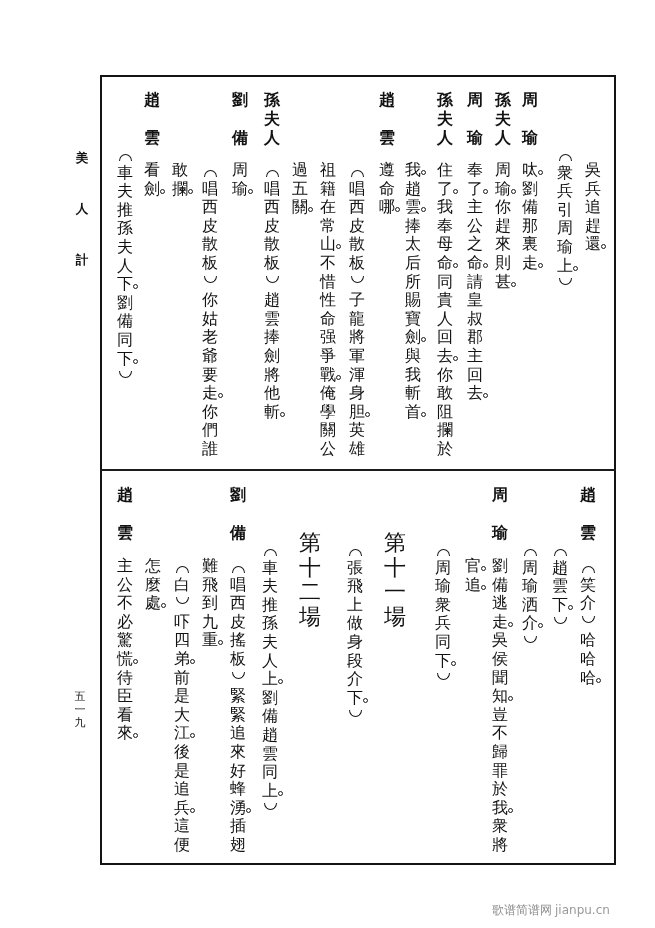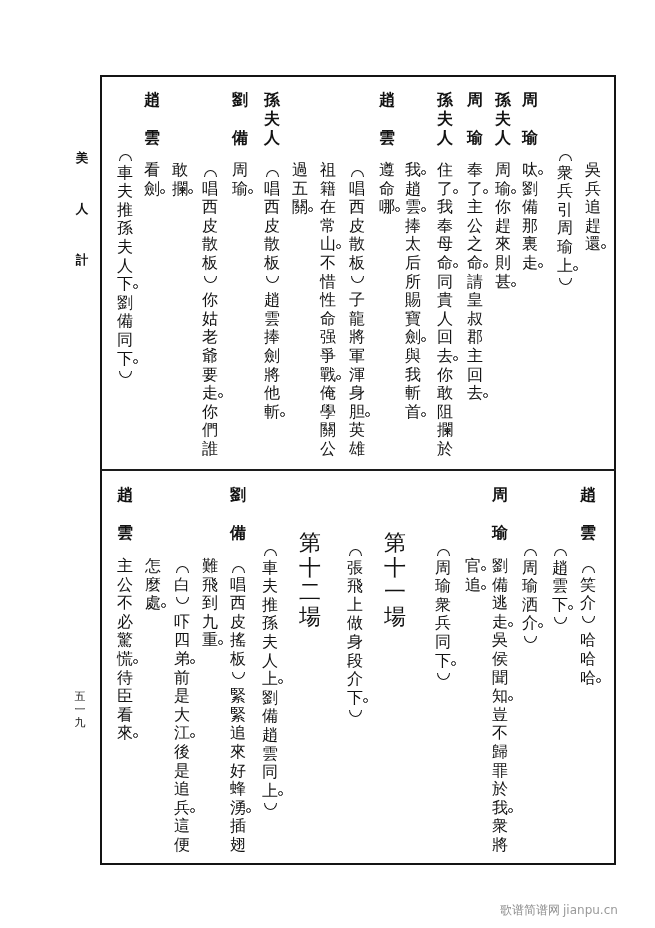--- a/index.html
+++ b/index.html
@@ -54,21 +54,20 @@
     }
     .margin-title .ch { width: 16px; height: 14px; line-height: 14px; font-size: 12.5px; }
     .page-number {
       position: absolute; left: 73px; top: 691px; width: 14px; height: 38px;
       display: flex; flex-direction: column; justify-content: space-between;
     }
     .page-number .ch { width: 14px; height: 12px; line-height: 12px; font-size: 11px; }
     .watermark {
       position: absolute; left: 492px; top: 902px; font-size: 12px; color: #8e8e8e;
       white-space: nowrap;
-      margin-left: 8px;
     }
     .watermark .wm-domain { font-family: "DejaVu Sans", "Liberation Sans", sans-serif; color: #9a9a9a; margin-left: 3px; }
   </style>
 </head>
 <body>
 
 <div class="margin-title vsplit">
     <span class="ch">美</span>
     <span class="ch">人</span>
     <span class="ch">計</span>

